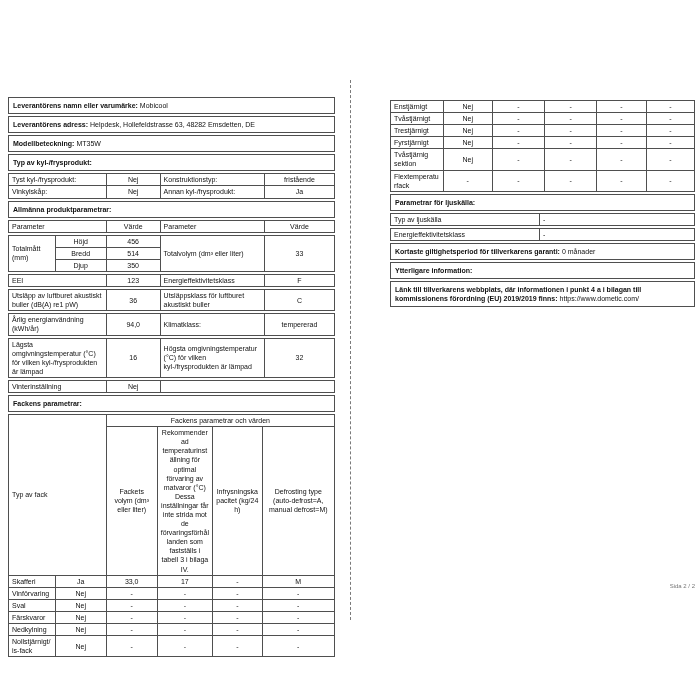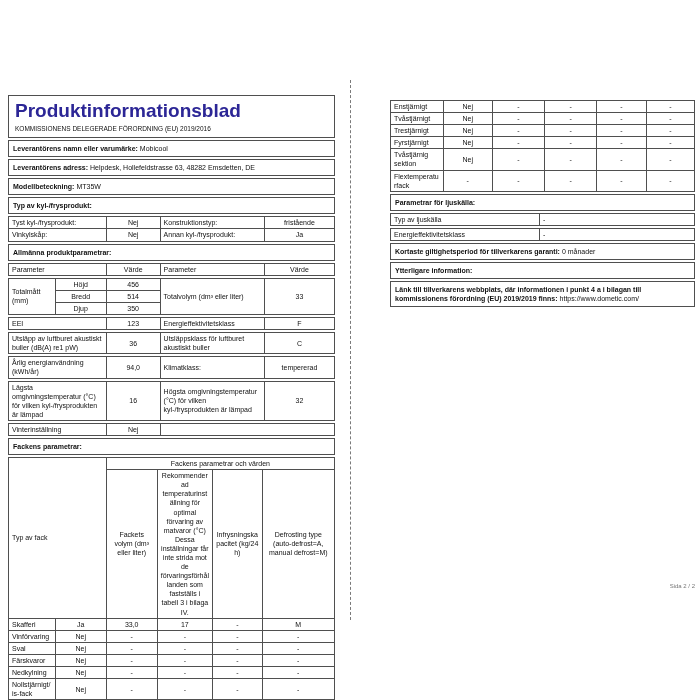--- a/index.html
+++ b/index.html
@@ -25,24 +25,20 @@
   .doc-title{font-size:19px;font-weight:bold;letter-spacing:0;}
   .doc-subtitle{font-size:6.5px;margin-top:3px;color:#111;}
   .rowbox{border:1px solid #4f4f4f;margin-top:2px;padding:3px 4px;font-size:7px;line-height:1.3;}
   #page2-footer{position:absolute;left:390px;top:583px;width:305px;text-align:right;font-size:6px;color:#777;}
 </style>
 </head>
 <body>
 
 <div class="page" id="page1">
 
-  <div class="titlebox">
-    <div class="doc-title" id="doc-title" style="color: rgb(44, 38, 150);">Produktinformationsblad</div>
-    <div class="doc-subtitle">KOMMISSIONENS DELEGERADE FÖRORDNING (EU) 2019/2016</div>
-  </div>
 
   <div class="rowbox">
     <span class="b">Leverantörens namn eller varumärke:</span>
     <span>Mobicool</span>
   </div>
 
   <div class="rowbox">
     <span class="b">Leverantörens adress:</span>
     <span>Helpdesk, Hollefeldstrasse 63, 48282 Emsdetten, DE</span>
   </div>

